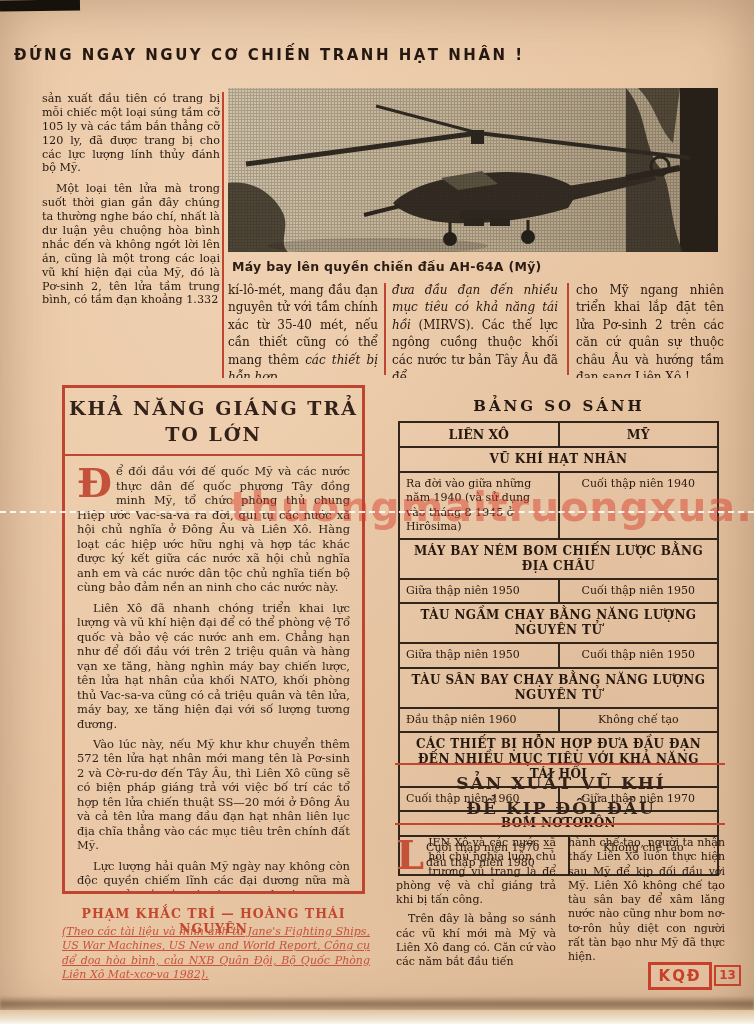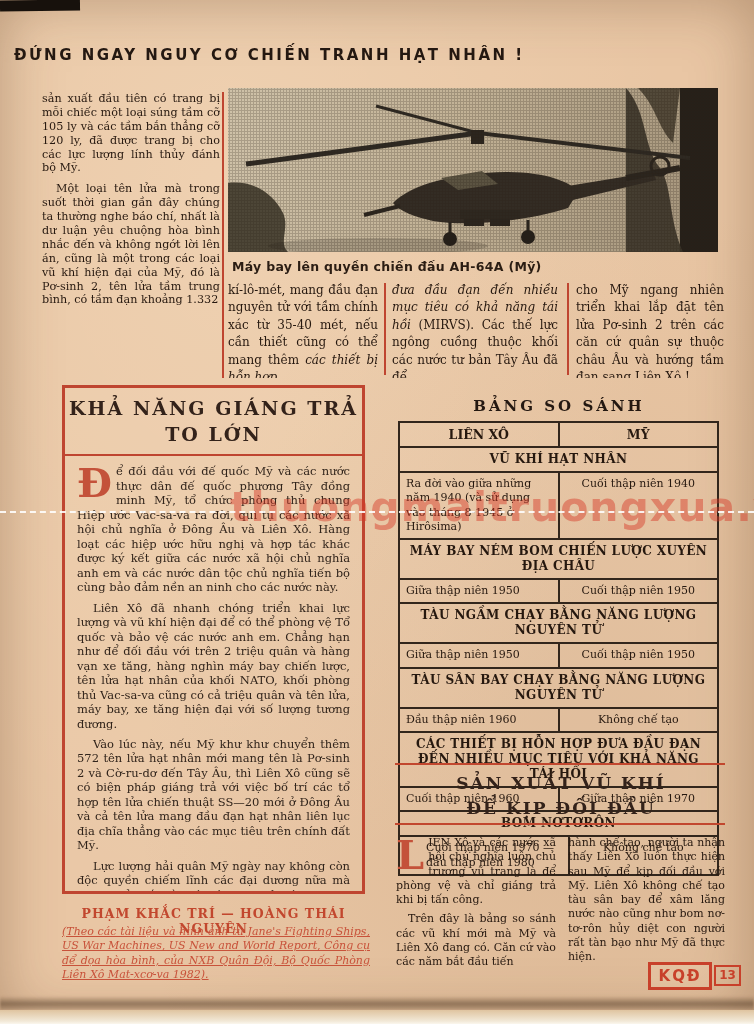--- a/index.html
+++ b/index.html
@@ -195,21 +195,21 @@
     <div class="cmp-head">
       <div>LIÊN XÔ</div>
       <div>MỸ</div>
     </div>
     <div>
         <div class="tbl-sec">VŨ KHÍ HẠT NHÂN</div>
         <div class="tbl-row">
           <div class="tbl-cell">Ra đời vào giữa những năm 1940 (và sử dụng vào tháng 8-1945 ở Hirôsima)</div>
           <div class="tbl-cell right">Cuối thập niên 1940</div>
         </div>
-        <div class="tbl-sec">MÁY BAY NÉM BOM CHIẾN LƯỢC XUYÊN ĐỊA CHÂU</div>
+        <div class="tbl-sec">MÁY BAY NÉM BOM CHIẾN LƯỢC BẰNG ĐỊA CHÂU</div>
         <div class="tbl-row">
           <div class="tbl-cell">Giữa thập niên 1950</div>
           <div class="tbl-cell right">Cuối thập niên 1950</div>
         </div>
         <div class="tbl-sec">TÀU NGẦM CHẠY BẰNG NĂNG LƯỢNG NGUYÊN TỬ</div>
         <div class="tbl-row">
           <div class="tbl-cell">Giữa thập niên 1950</div>
           <div class="tbl-cell right">Cuối thập niên 1950</div>
         </div>
         <div class="tbl-sec">TÀU SÂN BAY CHẠY BẰNG NĂNG LƯỢNG NGUYÊN TỬ</div>

